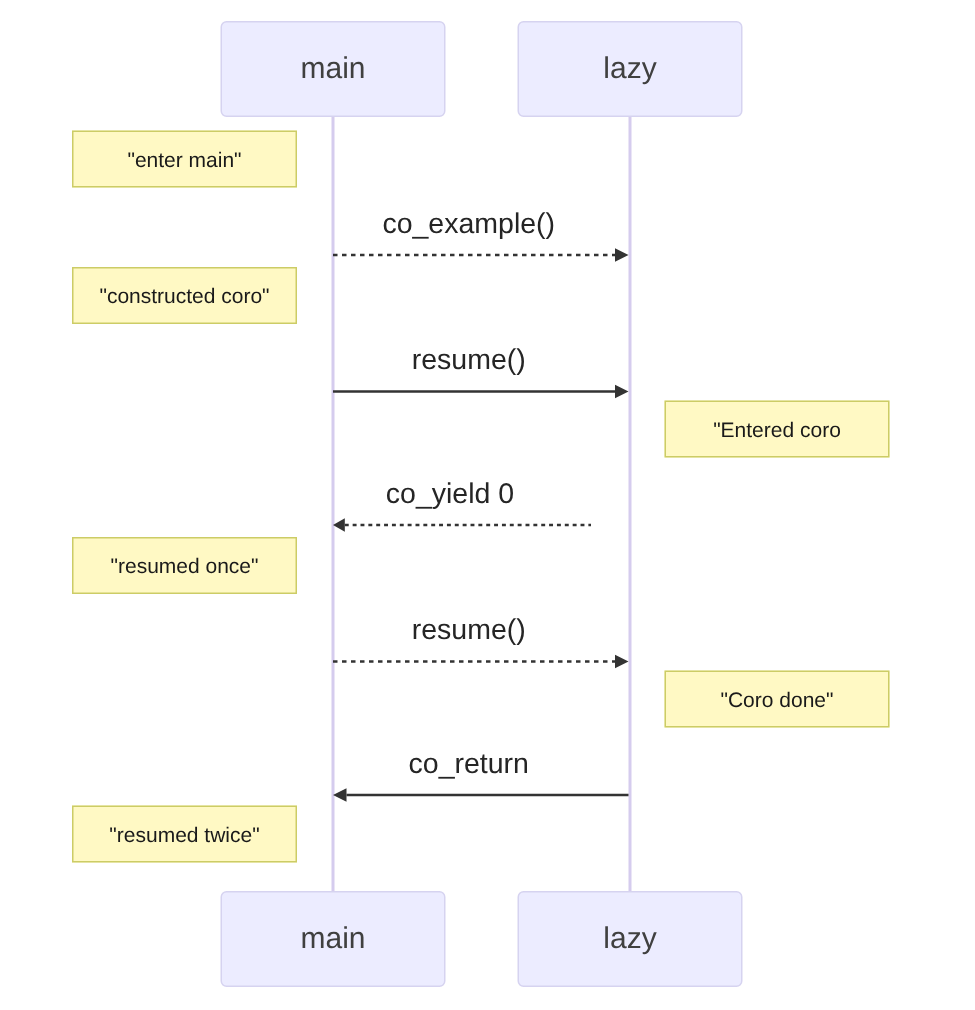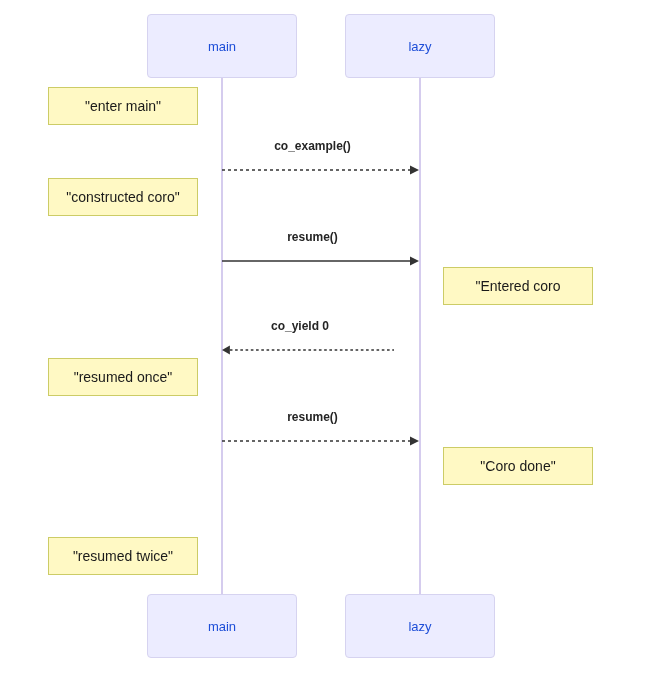--- a/index.html
+++ b/index.html
@@ -28,22 +28,22 @@
     box-sizing: border-box;
     background: #ECECFF;
     border: 1px solid #D6D3F0;
     border-radius: 4px;
     display: flex;
     align-items: center;
     justify-content: center;
   }
   .participant-label {
     font-family: "Liberation Sans", sans-serif;
-    font-size: 13px;
-    color: #1d4ed8;
+    font-size: 20px;
+    color: #404040;
     line-height: 1;
     white-space: nowrap;
   }
 
   
   .lifeline {
     position: absolute;
     width: 2px;
     background: #D5CCEE;
   }
@@ -71,22 +71,22 @@
     position: absolute;
     height: 34px;
   }
   .message-label {
     position: absolute;
     left: 0;
     right: 16px;
     top: 0;
     text-align: center;
     font-family: "Liberation Sans", sans-serif;
-    font-size: 12px;
-    font-weight: bold;
+    font-size: 19px;
+    font-weight: normal;
     color: #252525;
     line-height: 1;
     white-space: nowrap;
   }
   .message-line {
     position: absolute;
     left: 0;
     right: 0;
     bottom: 0;
     height: 12px;
@@ -163,13 +163,22 @@
     </div>
     <div class="message" style="left: 222px; top: 411px; width: 197px;">
       <div class="message-label">resume()</div>
       <div class="message-line">
         <svg viewBox="0 0 197 12" preserveAspectRatio="none">
           <line y1="8" y2="8" stroke="#333333" stroke-width="1.6" stroke-dasharray="3,3" x1="0" x2="188"></line>
           <polygon fill="#333333" points="197,8 188,3.5 188,12.5"></polygon>
         </svg>
       </div>
     </div>
+    <div class="message" style="left: 222px; top: 500px; width: 197px;">
+      <div class="message-label">co_return</div>
+      <div class="message-line">
+        <svg viewBox="0 0 197 12" preserveAspectRatio="none">
+          <line y1="8" y2="8" stroke="#333333" stroke-width="1.6" x1="9" x2="197"></line>
+          <polygon fill="#333333" points="0,8 9,3.5 9,12.5"></polygon>
+        </svg>
+      </div>
+    </div>
   </div>
 
 </body></html>

